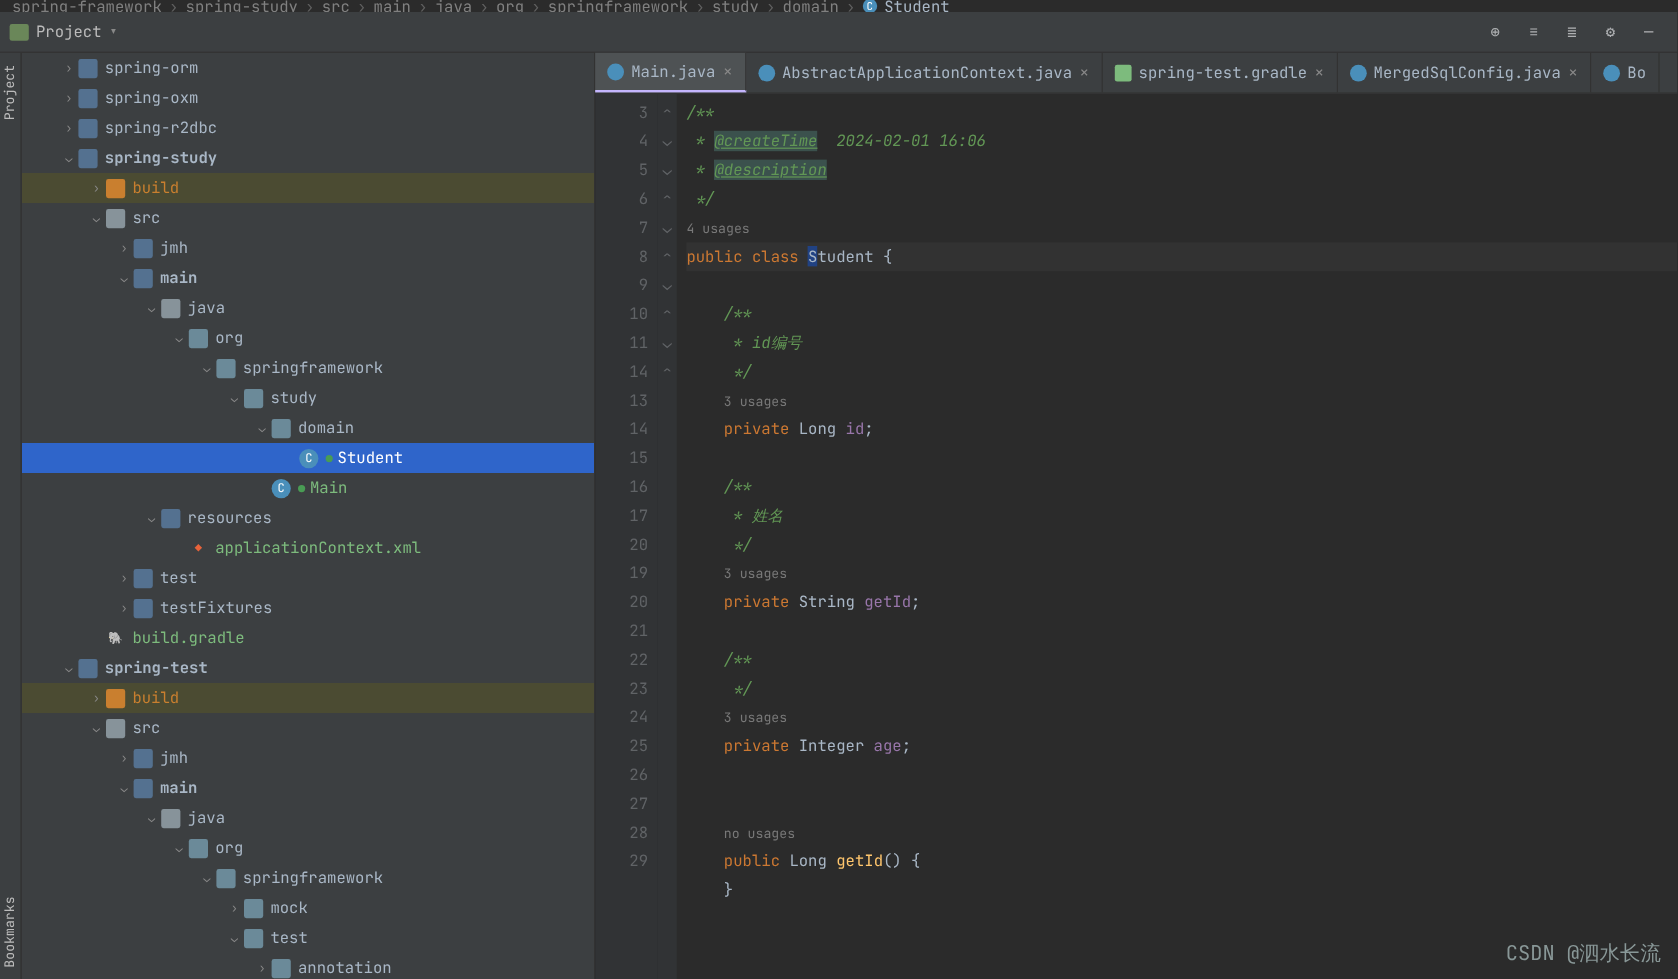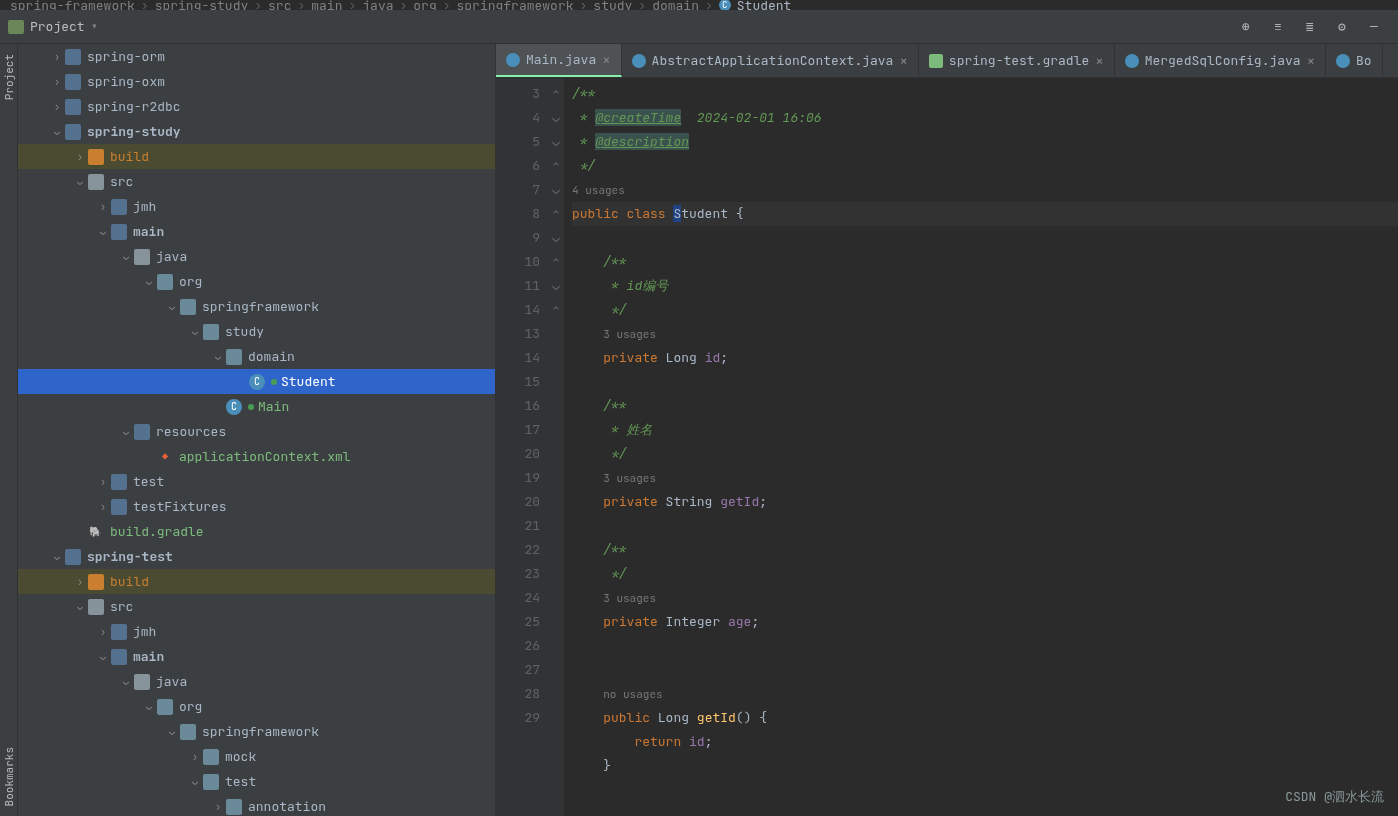--- a/index.html
+++ b/index.html
@@ -30,39 +30,39 @@
 .ficon.class{background:#4a8fba;border-radius:50%;color:#fff}
 .ficon.gradle{color:#7dbb7d}
 .ficon.xml{color:#e8633a}
 .green-dot{width:6px;height:6px;background:#499c54;border-radius:50%;margin-right:4px}
 .tree-label.orange{color:#c97f2f}
 .tree-label.green{color:#7dbb7d}
 .tree-label.bold{font-weight:bold}
 .editor-area{flex:1;display:flex;flex-direction:column;background:#2b2b2b}
 .tabs{height:34px;background:#3c3f41;display:flex;align-items:stretch;border-bottom:1px solid #323232}
 .tab{display:flex;align-items:center;padding:0 10px;border-right:1px solid #323232;cursor:pointer;gap:6px;font-size:12px}
-.tab.active{background:#4e5254;border-bottom:2px solid #86efac}
+.tab.active{background:#4e5254;border-bottom:2px solid #c4b5fd}
 .tab .ticon{width:14px;height:14px;border-radius:50%;display:inline-block}
 .tab .ticon.java{background:#4a8fba}
 .tab .ticon.gradle{background:#7dbb7d;border-radius:2px}
 .tab .close{color:#888;font-size:14px}
 .code-wrap{flex:1;display:flex;overflow:hidden}
 .gutter{width:52px;background:#313335;text-align:right;padding:4px 8px 0 0;color:#606366;font-size:12px;line-height:24px}
 .fold-col{width:16px;background:#313335;padding-top:4px;line-height:24px;text-align:center;color:#606366;font-size:10px}
 .code{flex:1;padding:4px 0 0 8px;line-height:24px;font-size:13px}
 .code .line{height:24px;white-space:pre}
 .code .line.hl{background:#323232}
 .c-comment{color:#629755;font-style:italic}
 .c-tag-hl{background:#3b514d;color:#629755;font-style:italic;text-decoration:underline}
 .c-kw{color:#cc7832}
 .c-field{color:#9876aa}
 .c-method{color:#ffc66d}
 .c-usages{color:#787878;font-size:11px}
 .c-cursor{background:#214283}
-.watermark{position:absolute;bottom:10px;right:14px;color:#9aa;font-size:13px;opacity:0.85}
+.watermark{position:absolute;bottom:10px;right:14px;color:#9aa;font-size:17px;opacity:0.85}
 </style>
 </head>
 <body>
 
 <div class="breadcrumb" id="breadcrumb">
     <span>spring-framework</span>
     <span class="sep">›</span>
     <span>spring-study</span>
     <span class="sep">›</span>
     <span>src</span>
@@ -378,20 +378,19 @@
           <div class="line">    <span class="c-kw">private</span> String <span class="c-field">getId</span>;</div>
           <div class="line"></div>
           <div class="line">    <span class="c-comment">/**</span></div>
           <div class="line">    <span class="c-comment"> */</span></div>
           <div class="line">    <span class="c-usages">3 usages</span></div>
           <div class="line">    <span class="c-kw">private</span> Integer <span class="c-field">age</span>;</div>
           <div class="line"></div>
           <div class="line"></div>
           <div class="line">    <span class="c-usages">no usages</span></div>
           <div class="line">    <span class="c-kw">public</span> Long <span class="c-method">getId</span>() {</div>
-          <div class="line">        <span class="c-kw">return</span> <span class="c-field">id</span>;</div>
           <div class="line">    }</div>
         </div>
     </div>
   </div>
 </div>
 
 <div class="watermark">CSDN @泗水长流</div>
 
 </body></html>

